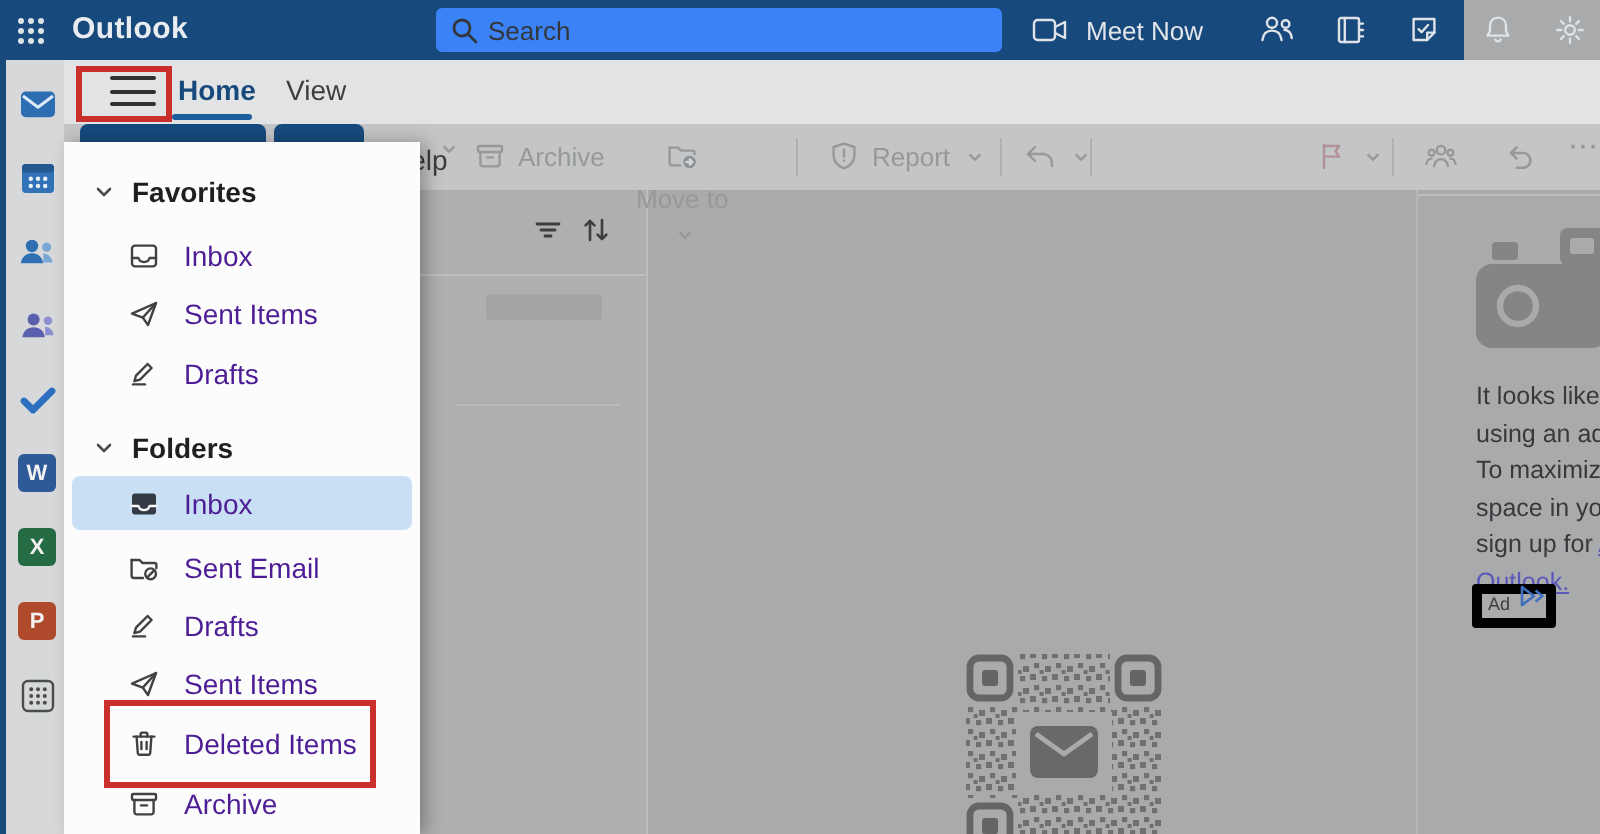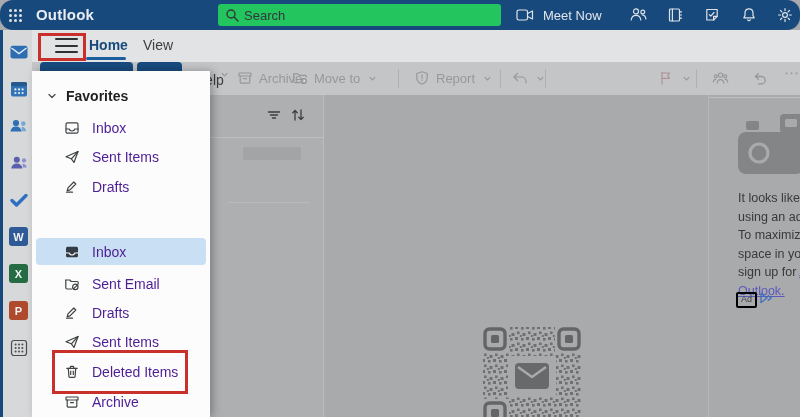--- a/index.html
+++ b/index.html
@@ -1,27 +1,27 @@
 <!DOCTYPE html>
 <html><head>
 <meta charset="utf-8">
 <style>
   * { margin:0; padding:0; box-sizing:border-box; }
   body { font-family:"Liberation Sans", sans-serif; }
   .page { position:relative; width:800px; height:417px; overflow:hidden;
           background:#A9AAAB; font-family:"Liberation Sans", sans-serif; }
 
   
-  .topbar { position:absolute; left:0; top:0; width:800px; height:30px;
-            background:#17497C; z-index:30;border-radius:13px; }
+  .topbar { position:absolute; left:0; top:0; width:732px; height:30px;
+            background:#17497C; z-index:30; }
   .waffle { position:absolute; left:8px; top:8px; width:15px; height:15px; cursor:pointer; }
   .app-title { position:absolute; left:36px; top:6px; color:#E9EDF1; font-size:15px;
                font-weight:bold; letter-spacing:.2px; }
   .searchbox { position:absolute; left:218px; top:4px; width:283px; height:22px;
-               background:#22c55e; border:none; border-radius:3px;
+               background:#3b82f6; border:none; border-radius:3px;
                padding:0 6px 0 26px; font-size:13px; color:#2E3236; outline:none;
                font-family:"Liberation Sans", sans-serif; }
   .searchbox::placeholder { color:#33373B; opacity:1; }
   .search-glass { position:absolute; left:225px; top:8px; width:14px; height:14px; color:#33373B; }
   .top-ic { position:absolute; top:7px; color:#DFE3E7; cursor:pointer; }
   .meetnow-lbl { position:absolute; left:543px; top:8px; color:#E2E6EA; font-size:13px; cursor:pointer; }
 
   
   .rail { position:absolute; left:0; top:30px; width:32px; height:387px;
           background:#D6D8DA; z-index:20; border-left:3px solid #17497C; }
@@ -59,22 +59,22 @@
                background:#BCBDBE; z-index:2; }
   .reading { position:absolute; left:324px; top:95px; width:384px; height:322px;
              background:#A9AAAB; z-index:1; }
   .adpane { position:absolute; left:708px; top:95px; width:92px; height:322px;
             background:#A9AAAB; z-index:1; border-left:1px solid #B6B7B8; }
   .adpane-topdiv { position:absolute; left:0; top:2px; width:92px; height:1px; background:#BDBEBF; }
   .ad-logo { position:absolute; left:29px; top:16px; width:70px; height:70px; }
   .ad-lines { position:absolute; left:29px; top:94px; font-size:12.5px; line-height:18.5px;
               color:#38393B; white-space:nowrap; }
   .ad-link { color:#5A58BB; text-decoration:underline; cursor:pointer; }
-  .ad-badge { position:absolute; left:27px; top:197px; border:2px solid #000000; border-radius:2px;
-              font-size:9px; color:#3E3F41; padding:0px 3px 1px 3px; line-height:11px; cursor:pointer; }
+  .ad-badge { position:absolute; left:27px; top:197px; border:5px solid #000000; border-radius:2px;
+              font-size:9px; color:#3E3F41; padding:0px 18px 1px 3px; line-height:11px; cursor:pointer; }
   .ad-choices { position:absolute; left:50px; top:196px; width:14px; height:14px; cursor:pointer; }
 
   .qr { position:absolute; left:482px; top:326px; width:100px; height:100px; z-index:1; }
 
   
   .stub { position:absolute; top:62px; height:10px; background:#174A7E;
           border-radius:4px 4px 0 0; z-index:6; }
 
   
   .overlay { position:absolute; left:32px; top:71px; width:178px; height:346px;
@@ -264,21 +264,21 @@
     <div class="tb-item" style="left:205px;">
       <span>
         <svg width="16" height="16" viewBox="0 0 16 16" fill="none" stroke="#96989A" stroke-width="1.2" stroke-linecap="round" stroke-linejoin="round">
           <rect x="2" y="3" width="12" height="3" rx="0.6"></rect>
             <path d="M3.2 6v6a1.2 1.2 0 001.2 1.2h7.2A1.2 1.2 0 0012.8 12V6"></path>
             <path d="M6.5 8.7h3"></path>
           </svg>
       </span>
       <span>Archive</span>
     </div>
-    <div class="tb-item" style="left:260px;">
+    <div class="tb-item" style="left:286px;flex-direction:column;">
       <span>
         <svg width="16" height="16" viewBox="0 0 16 16" fill="none" stroke="#96989A" stroke-width="1.2" stroke-linecap="round" stroke-linejoin="round">
           <path d="M1.8 3.8h4.2l1.4 1.5h6a.9.9 0 01.9.9v.8"></path>
             <path d="M1.8 3.8v7.7A1.2 1.2 0 003 12.7h4.2"></path>
           <circle cx="11.8" cy="11" r="3.1" fill="#8D9095" stroke="none"></circle>
           <path d="M10.3 11h2.8M11.9 9.7l1.3 1.3-1.3 1.3" stroke="#D4D5D6"></path>
           </svg>
       </span>
       <span>Move to</span>
       <svg class="tb-chev" viewBox="0 0 10 10" fill="none" stroke="#96989A" stroke-width="1.3">
@@ -465,20 +465,28 @@
     <div class="frow" style="top:102px;">
       <span class="fic">
         <svg viewBox="0 0 16 16" fill="none" stroke="currentColor" stroke-width="1.2" stroke-linecap="round" stroke-linejoin="round">
           <path d="M9.8 3l2 2L6 10.8l-2.8.8.8-2.8L9.8 3z"></path>
             <path d="M2.5 13.2h6"></path>
           </svg>
       </span>
       <span class="flbl">Drafts</span>
     </div>
 
+    <div class="fsec" style="top:142px;">
+      <span class="chev">
+        <svg viewBox="0 0 12 12" fill="none" stroke="currentColor" stroke-width="1.3" stroke-linecap="round" stroke-linejoin="round">
+            <path d="M3 4.5l3 3 3-3"></path>
+          </svg>
+      </span>
+      <span class="fsec-lbl">Folders</span>
+    </div>
 
     <div class="frow selected" style="top:167px;">
       <span class="fic">
         <svg viewBox="0 0 16 16">
           <rect x="2" y="2.8" width="12" height="10.4" rx="1.5" fill="#333B44"></rect>
           <path d="M2 9h3.2c.4 1.3 1.3 2 2.8 2s2.4-.7 2.8-2H14" fill="none" stroke="#FAFAFA" stroke-width="1.2" stroke-linecap="round" stroke-linejoin="round"></path>
           </svg>
       </span>
       <span class="flbl">Inbox</span>
     </div>

